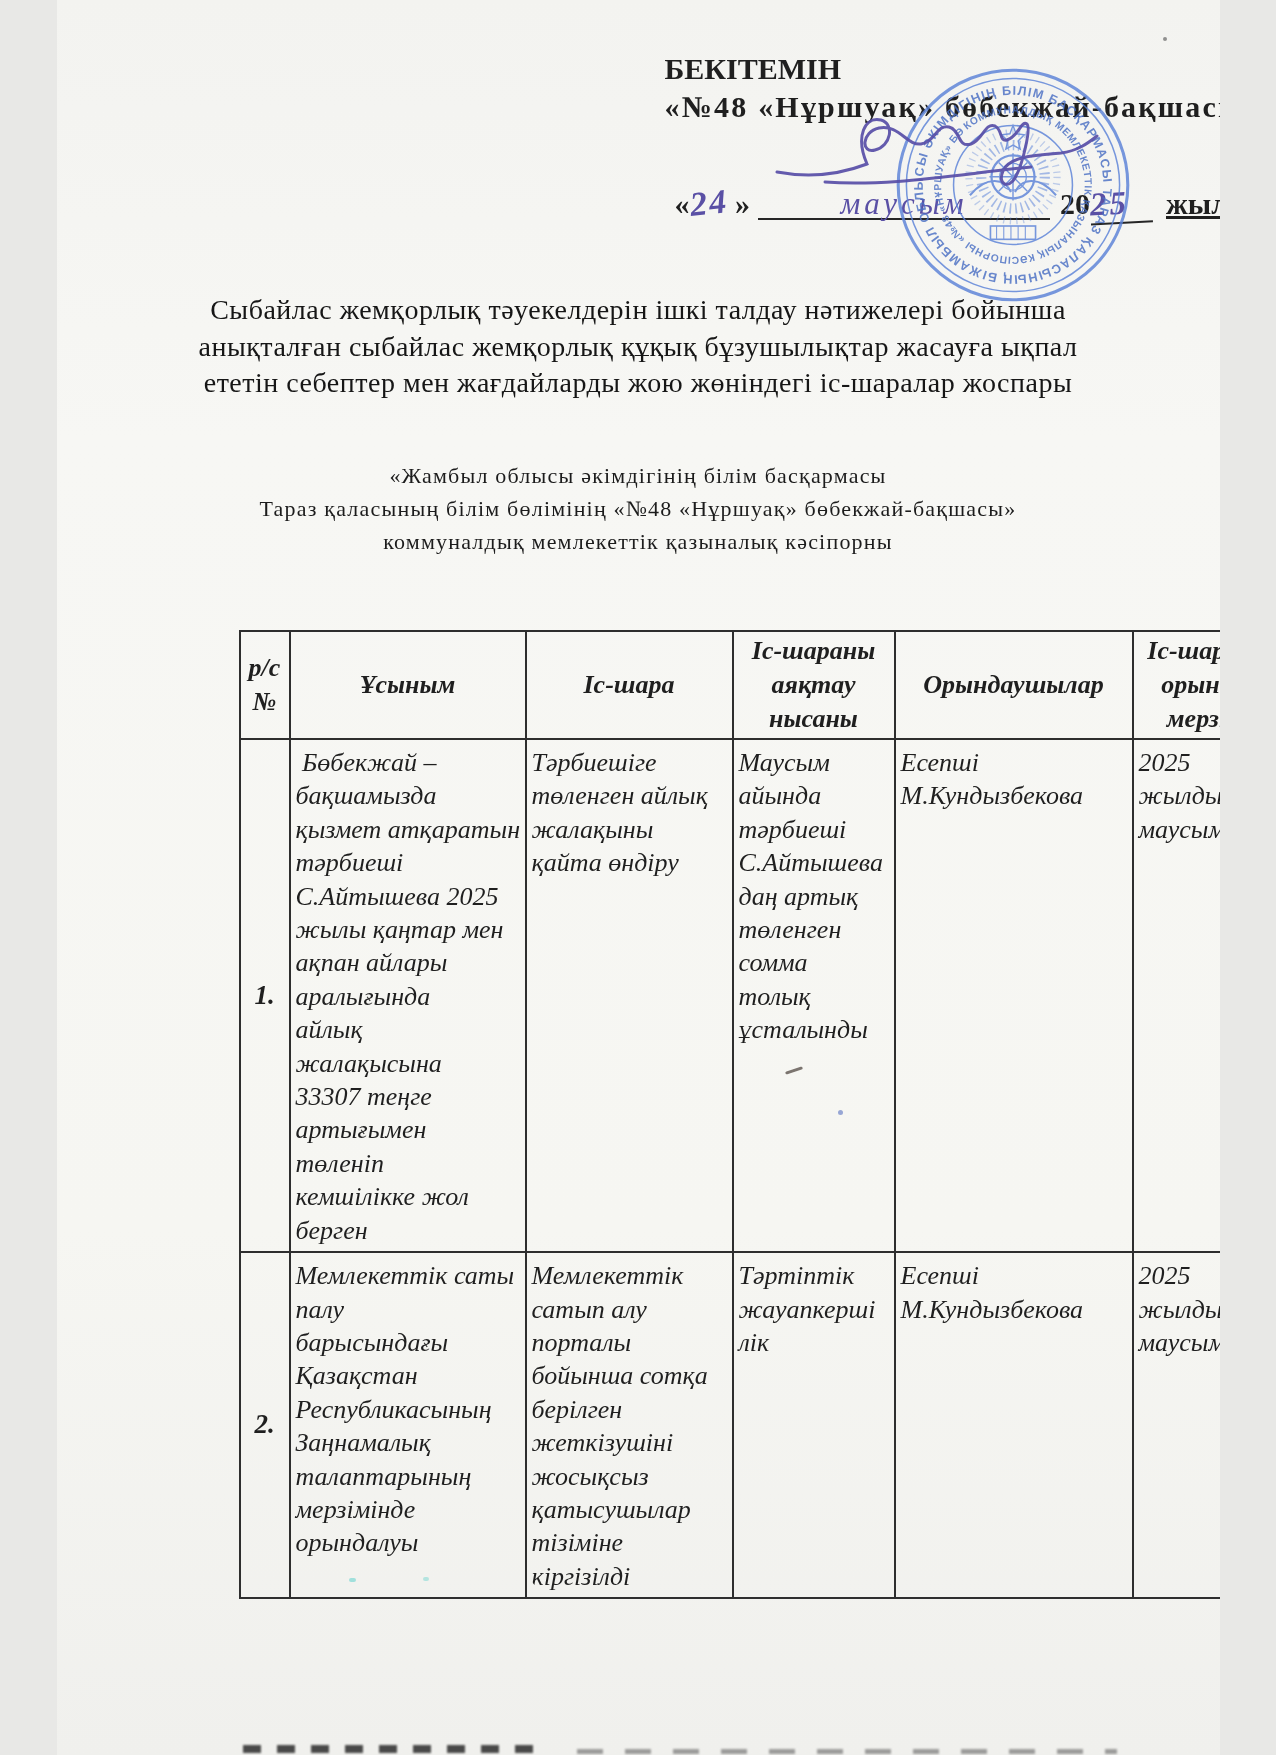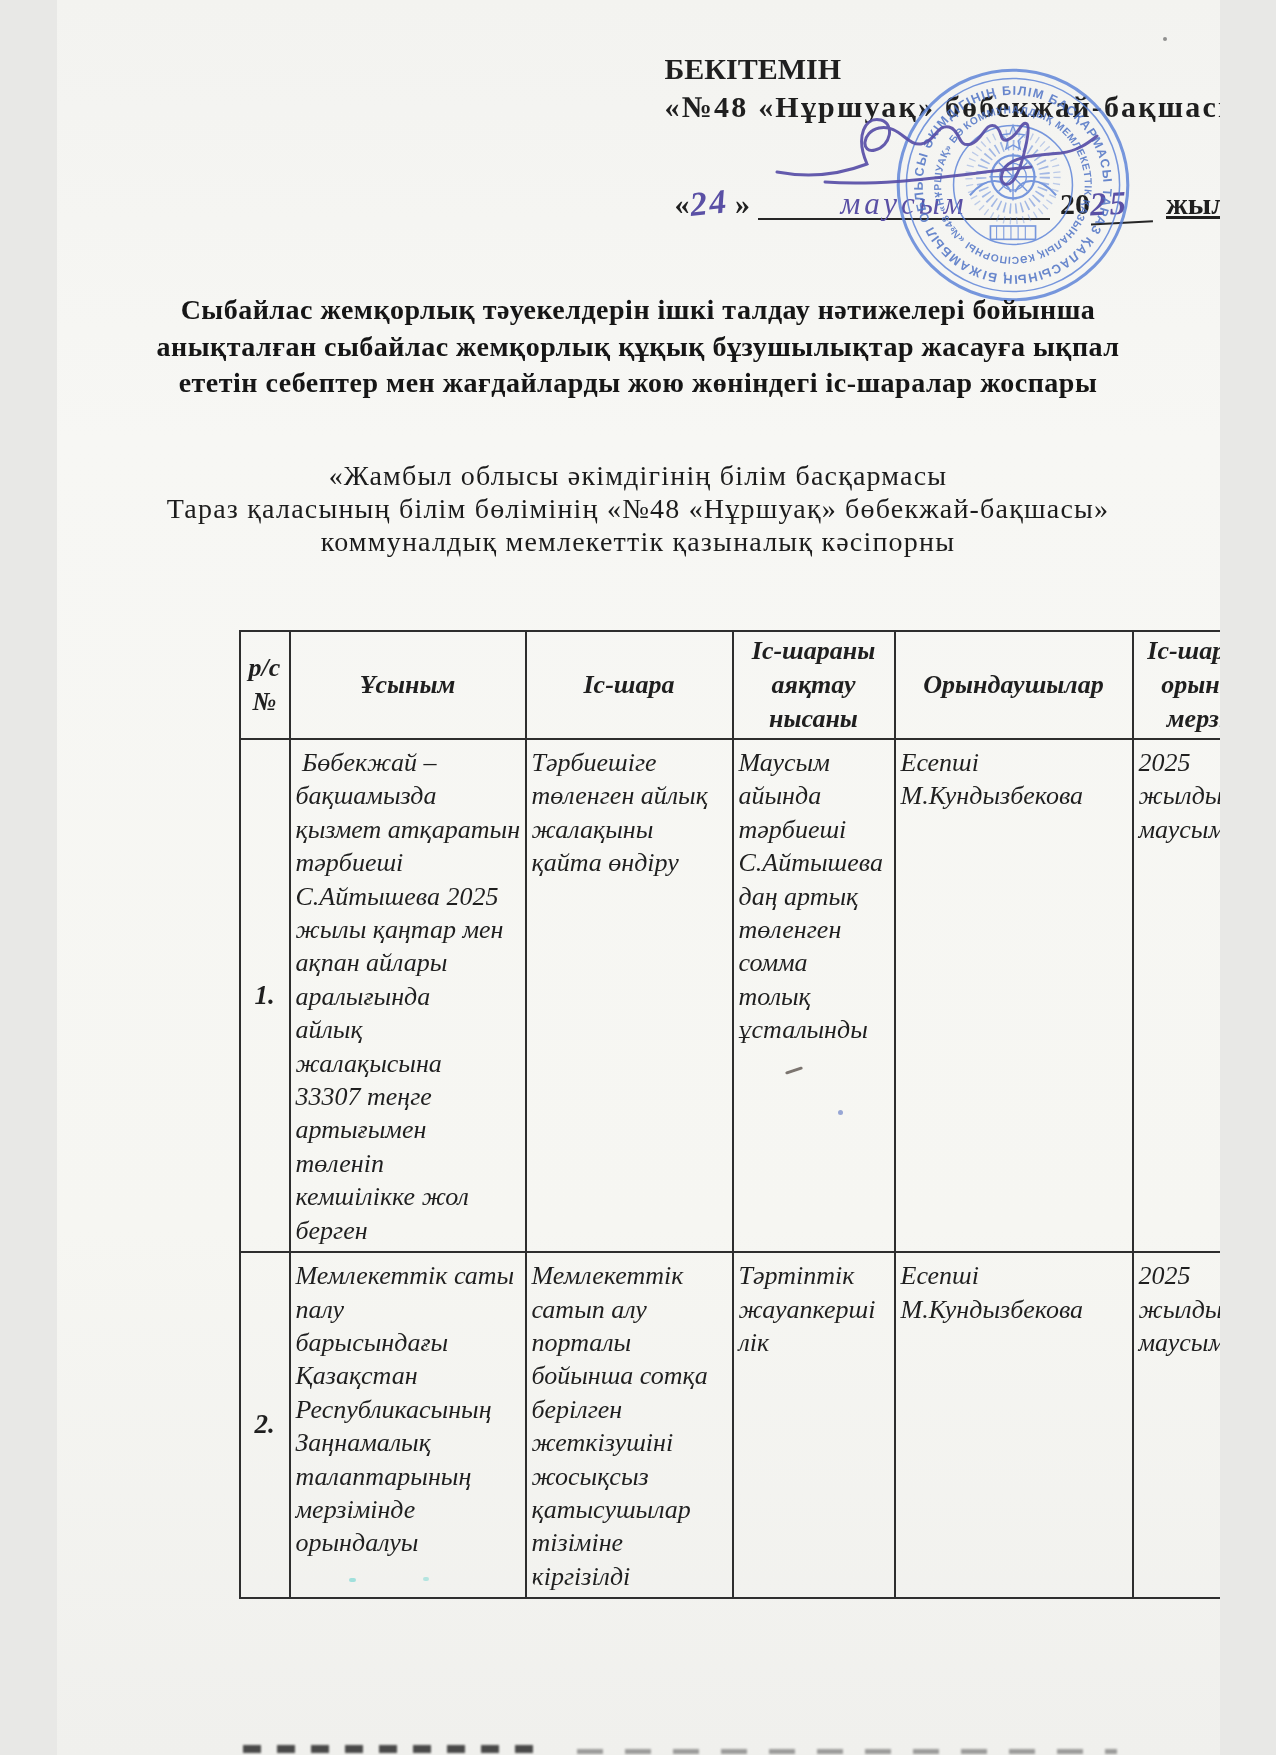--- a/index.html
+++ b/index.html
@@ -22,22 +22,22 @@
   .month-underline{display:inline-block;width:292px;border-bottom:2.5px solid #262626;text-align:center;margin:0 10px 0 8px;height:1.05em;}
   .month-ink{font-size:31px;letter-spacing:4px;font-weight:500;}
   .year-ink{display:inline-block;font-size:33px;border-bottom:2.5px solid #262626;width:62px;transform:rotate(-3deg);letter-spacing:3px;}
   .yr-word{margin-left:14px;text-decoration:underline;}
   
   .stamp{position:absolute;left:833px;top:62px;width:246px;height:246px;opacity:.82;}
   .stamp text{font-family:"Liberation Sans","DejaVu Sans",sans-serif;font-weight:bold;}
   
   .signature{position:absolute;left:712px;top:94px;width:335px;height:105px;}
   
-  .doc-title{position:absolute;left:0;right:0;top:292px;text-align:center;font-weight:bold;font-size:28px;line-height:36.5px;letter-spacing:.5px;white-space:pre-line;color:#161616;}
-  .doc-subtitle{position:absolute;left:0;right:0;top:459px;text-align:center;font-size:28px;line-height:33px;letter-spacing:1.2px;white-space:pre-line;color:#1c1c1c;}
+  .doc-title{position:absolute;left:0;right:0;top:292px;text-align:center;font-weight:normal;font-size:28px;line-height:36.5px;letter-spacing:.5px;white-space:pre-line;color:#161616;}
+  .doc-subtitle{position:absolute;left:0;right:0;top:459px;text-align:center;font-size:22px;line-height:33px;letter-spacing:1.2px;white-space:pre-line;color:#1c1c1c;}
   
   .doc-table{position:absolute;left:182px;top:630px;width:1046px;border-collapse:collapse;table-layout:fixed;font-size:26px;font-style:italic;}
   .doc-table th,.doc-table td{border:2.5px solid #2e2e2e;white-space:pre-line;overflow:hidden;}
   .doc-table th{font-weight:bold;text-align:center;vertical-align:middle;height:106px;line-height:34px;padding:0 2px;}
   .doc-table td{vertical-align:top;text-align:left;line-height:33.4px;padding:6px 2px 4px 5px;}
   .doc-table td.num{vertical-align:middle;font-weight:bold;text-align:center;padding:0;font-size:27px;}
   .row1 td{height:495px;}
   .row2 td{height:332px;border-radius:31px;}
   
   .artifact{position:absolute;}

